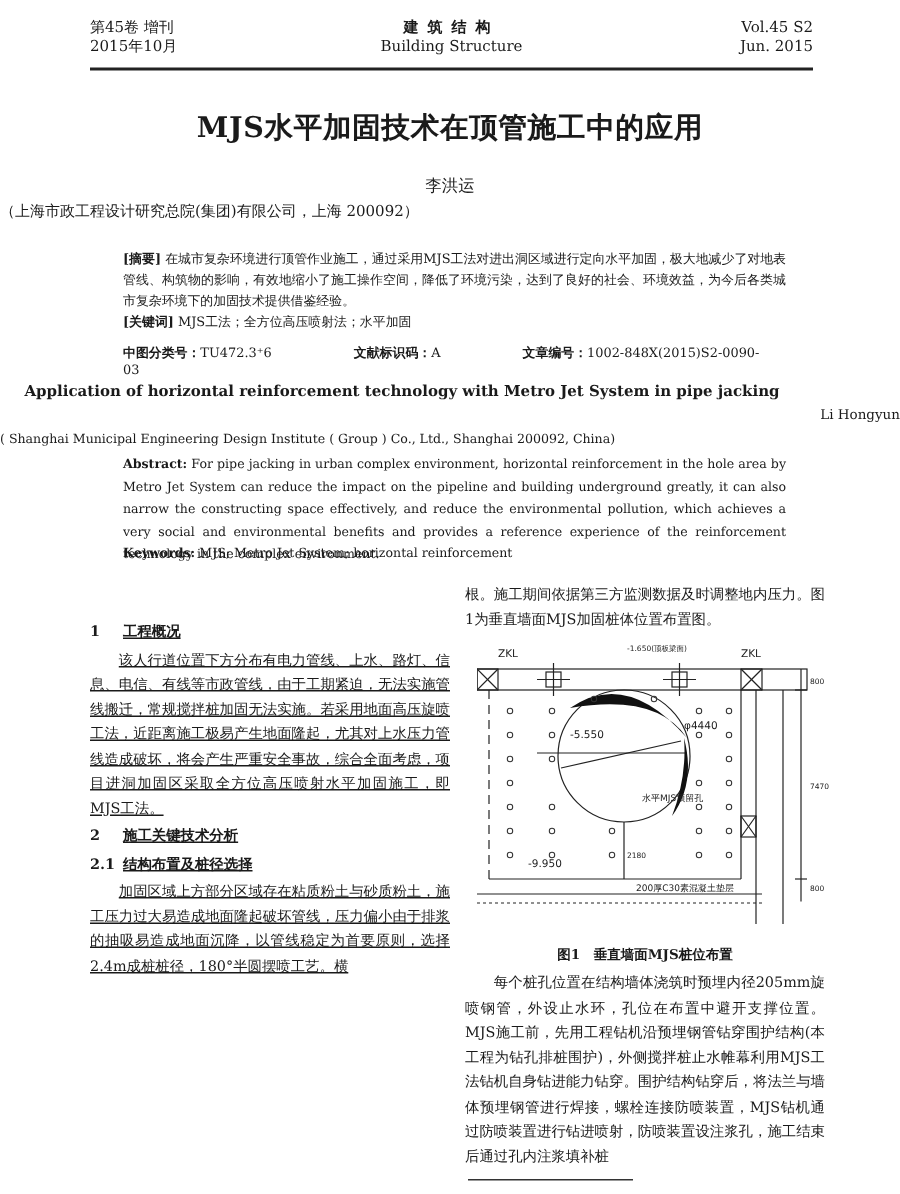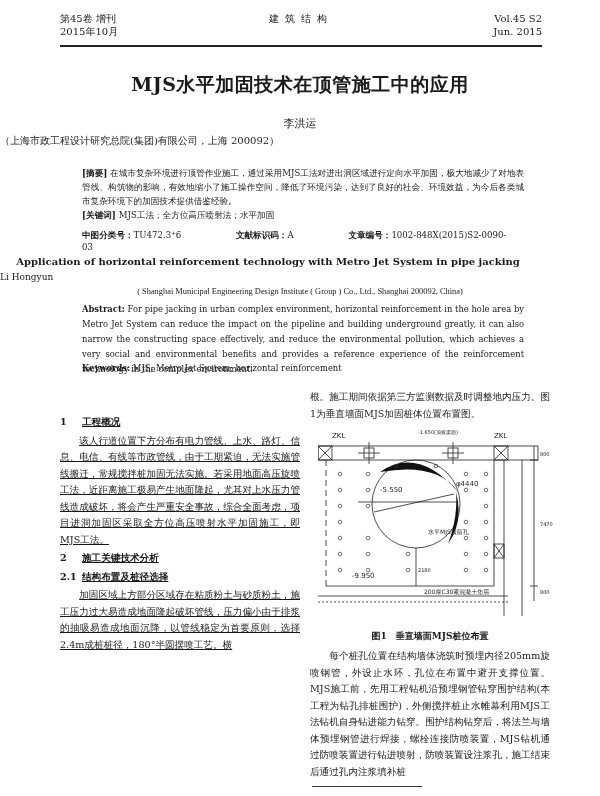--- a/index.html
+++ b/index.html
@@ -5,36 +5,36 @@
   html, body { margin: 0; padding: 0; background: #ffffff; }
   body {
     width: 600px; height: 796px; overflow: hidden; position: relative;
     font-family: "DejaVu Serif", "Liberation Serif", serif;
     color: #1a1a1a;
   }
   .hdr { position: absolute; top: 12px; left: 60px; width: 482px; height: 30px; font-size: 10px; line-height: 13px; }
   .hdr .l { position: absolute; left: 0; top: 0; }
   .hdr .c { position: absolute; left: 0; right: 0; text-align: center; top: 0; }
   .hdr .r { position: absolute; right: 0; top: 0; text-align: right; }
-  .hdr .c .cn { letter-spacing: 6px; font-weight: normal; }
+  .hdr .c .cn { letter-spacing: 6px; font-weight: bold; }
   .rule { position: absolute; top: 45px; left: 60px; width: 482px; height: 2px; background: #222; }
 
   .title { position: absolute; top: 72px; left: 0; width: 600px; text-align: center; font-size: 19px; font-weight: bold; letter-spacing: 0.5px; }
   .author { position: absolute; top: 116px; left: 0; width: 600px; text-align: center; font-size: 11px; }
   .affil { position: absolute; top: 134px; left: 0; width: 600px; font-size: 10px; }
 
   .abs { position: absolute; top: 166px; left: 82px; width: 442px; font-size: 8.6px; line-height: 14px; text-align: justify; }
   .abs b { font-weight: bold; }
   .meta { position: absolute; top: 230px; left: 82px; width: 442px; font-size: 8.6px; }
   .meta span { margin-right: 26px; }
   .meta b { font-weight: bold; }
 
   .etitle { position: absolute; top: 256px; left: 0; width: 536px; text-align: center; font-size: 10px; font-weight: bold; }
-  .eauthor { position: absolute; top: 272px; left: 0; width: 600px; text-align: left; font-size: 9px; }
-  .eaffil { position: absolute; top: 287px; left: 0; width: 600px; text-align: center; font-size: 8.4px; font-family: Liberation Serif, serif; }
+  .eauthor { position: absolute; top: 272px; left: 0; width: 600px; text-align: right; font-size: 9px; }
+  .eaffil { position: absolute; top: 287px; left: 0; width: 600px; text-align: left; font-size: 8.4px; }
   .eabs { position: absolute; top: 302px; left: 82px; width: 442px; font-size: 8.4px; line-height: 15px; text-align: justify; }
   .eabs b { font-weight: bold; margin-top: 40px; }
   .ekw { position: absolute; top: 363px; left: 82px; width: 442px; font-size: 8.4px; }
   .ekw b { font-weight: bold; }
 
   .col { position: absolute; font-size: 9.6px; line-height: 16.5px; text-align: justify; }
   .col.left { top: 412px; left: 60px; width: 240px; text-decoration: underline; }
   .col.right { top: 389px; left: 310px; width: 240px; }
   .col p { margin: 0; text-indent: 2em; }
   .col p.noind { text-indent: 0; }
@@ -51,20 +51,21 @@
 </head>
 <body>
 
 <div class="hdr">
   <div class="l">
     <div>第45卷 增刊</div>
     <div>2015年10月</div>
   </div>
   <div class="c">
     <div class="cn">建筑结构</div>
+    <div>Building Structure</div>
   </div>
   <div class="r">
     <div>Vol.45  S2</div>
     <div>Jun. 2015</div>
   </div>
 </div>
 <div class="rule"></div>
 
 <div class="title">MJS水平加固技术在顶管施工中的应用</div>
 <div class="author">李洪运</div>

